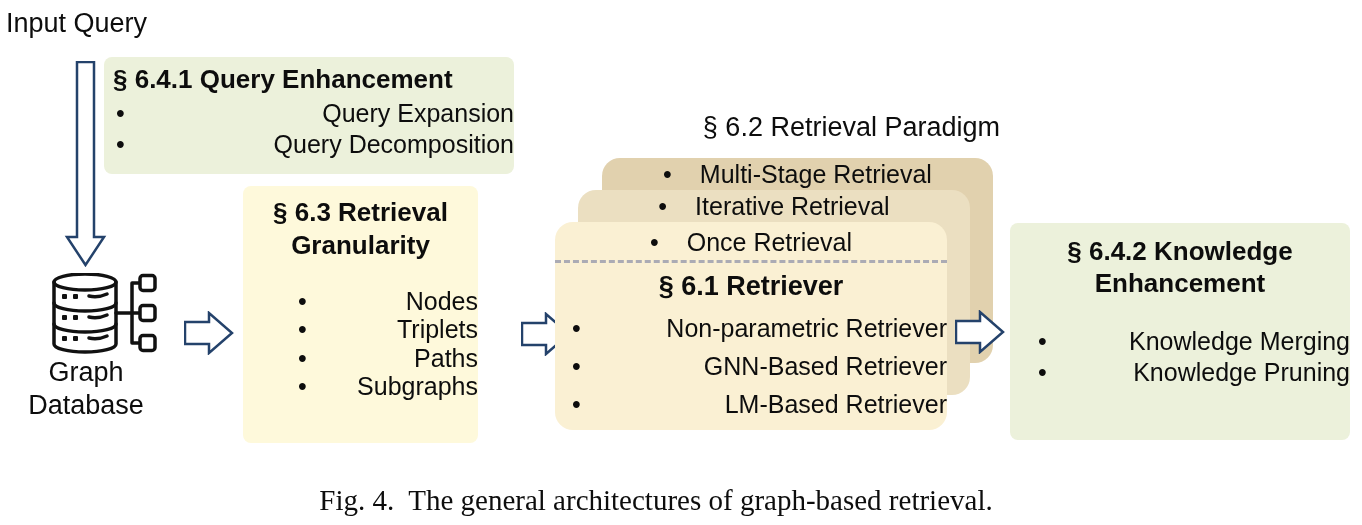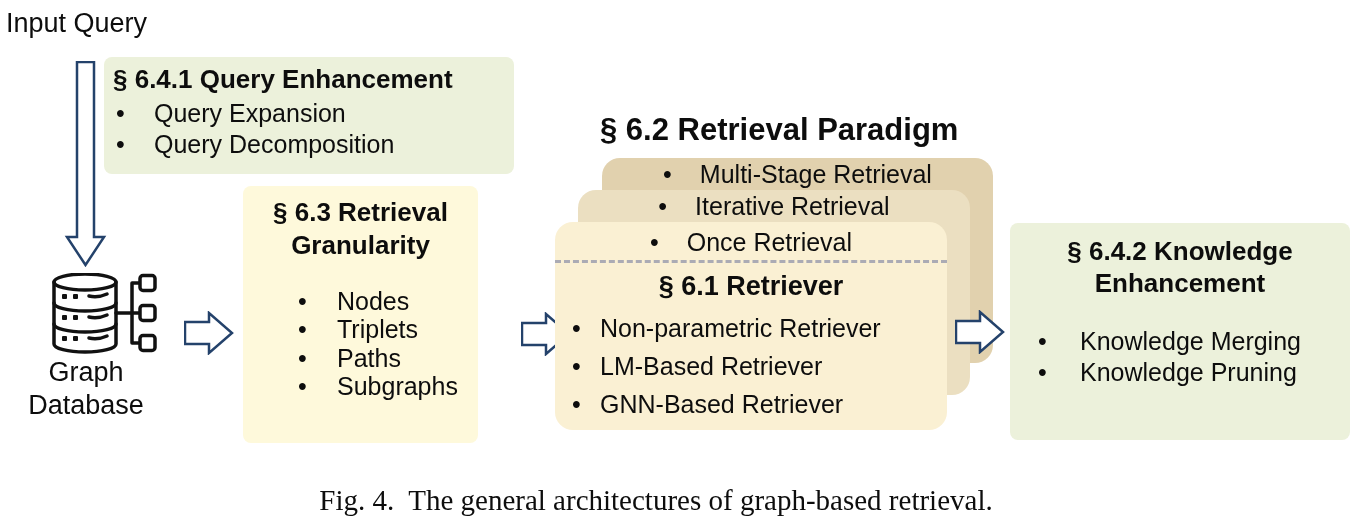--- a/index.html
+++ b/index.html
@@ -20,40 +20,40 @@
     font-size: 27px;
   }
 
   .flow-box { position: absolute; border-radius: 8px; }
   .green-box  { background: var(--panel-green,  #ECF1DB); }
   .yellow-box { background: var(--panel-yellow, #FEF9DB); }
 
   .box-title { font-weight: bold; font-size: 26px; line-height: 33px; white-space: pre-line; }
   .box-title.centered { text-align: center; }
 
-  ul.bullets { list-style: none; }
+  ul.bullets { list-style: none; text-align: right; }
   ul.bullets li { position: relative; font-size: 25px; }
   ul.bullets li::before { content: "\2022"; position: absolute; top: 0; }
 
   
   .qe-box { left: 104px; top: 57px; width: 410px; height: 117px; padding: 5px 0 0 9px; }
   .qe-box .box-title { line-height: 35px; }
   .qe-box ul { margin-top: 1px; }
   .qe-box li { line-height: 31px; padding-left: 41px; }
   .qe-box li::before { left: 3px; }
 
   
   .rg-box { left: 243px; top: 186px; width: 235px; height: 257px; padding-top: 10px; }
   .rg-box ul { margin-top: 25px; }
   .rg-box li { line-height: 28.4px; padding-left: 94px; }
   .rg-box li::before { left: 55px; }
 
   
-  .stack-title { left: 600px; top: 112px; width: 400px; text-align: left;
-                 font-weight: bold; font-size: 31px; }
+  .stack-title { left: 600px; top: 112px; width: 400px; text-align: right;
+                 font-weight: normal; font-size: 27px; }
   .card { position: absolute; border-radius: 18px; }
   .card-back   { left: 602px; top: 158px; width: 391px; height: 205px; background: var(--card-back,   #E1D1AE); z-index: 1; }
   .card-middle { left: 578px; top: 190px; width: 392px; height: 205px; background: var(--card-middle, #EBDFC1); z-index: 2; }
   .card-front  { left: 555px; top: 222px; width: 392px; height: 208px; background: var(--card-front,  #FAF0D3); z-index: 3; padding-top: 5px; }
   .stack-bullet { display: flex; justify-content: center; align-items: baseline;
                   font-size: 25px; line-height: 28px; padding-top: 2px; }
   .stack-bullet::before { content: "\2022"; margin-right: 28px; }
   .card-front .stack-bullet { padding-top: 0; line-height: 30px; }
   .divider { border-top: 3px dashed var(--divider-gray, #ABABB4); margin-top: 3px; }
   .retriever-title { margin-top: 7px; text-align: center; font-weight: bold;
@@ -151,22 +151,22 @@
   </div>
   <div class="card card-middle">
     <div class="stack-bullet">Iterative Retrieval</div>
   </div>
   <div class="card card-front">
     <div class="stack-bullet">Once Retrieval</div>
     <div class="divider"></div>
     <div class="retriever-title">§ 6.1 Retriever</div>
     <ul class="bullets">
       <li>Non-parametric Retriever</li>
+      <li>GNN-Based Retriever</li>
       <li>LM-Based Retriever</li>
-      <li>GNN-Based Retriever</li>
     </ul>
   </div>
 
   <svg class="abs" style="left:955px; top:310px; z-index:4;" width="50" height="44" viewBox="0 0 50 44">
     <polygon class="arrow-poly" points="1,11 25,11 25,2 48,22 25,42 25,33 1,33"></polygon>
   </svg>
 
   <div class="flow-box green-box ke-box">
     <div class="box-title centered">§ 6.4.2 Knowledge
 Enhancement</div>

